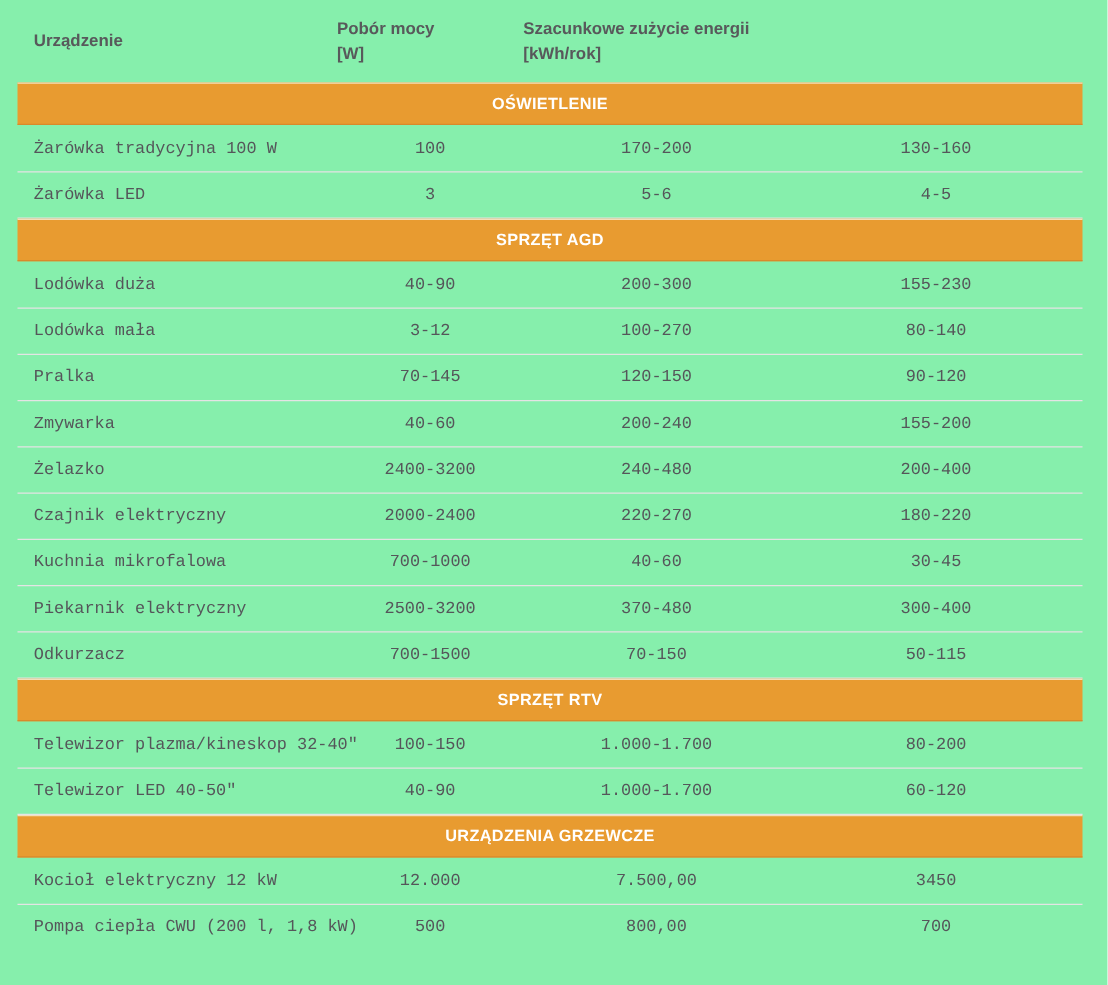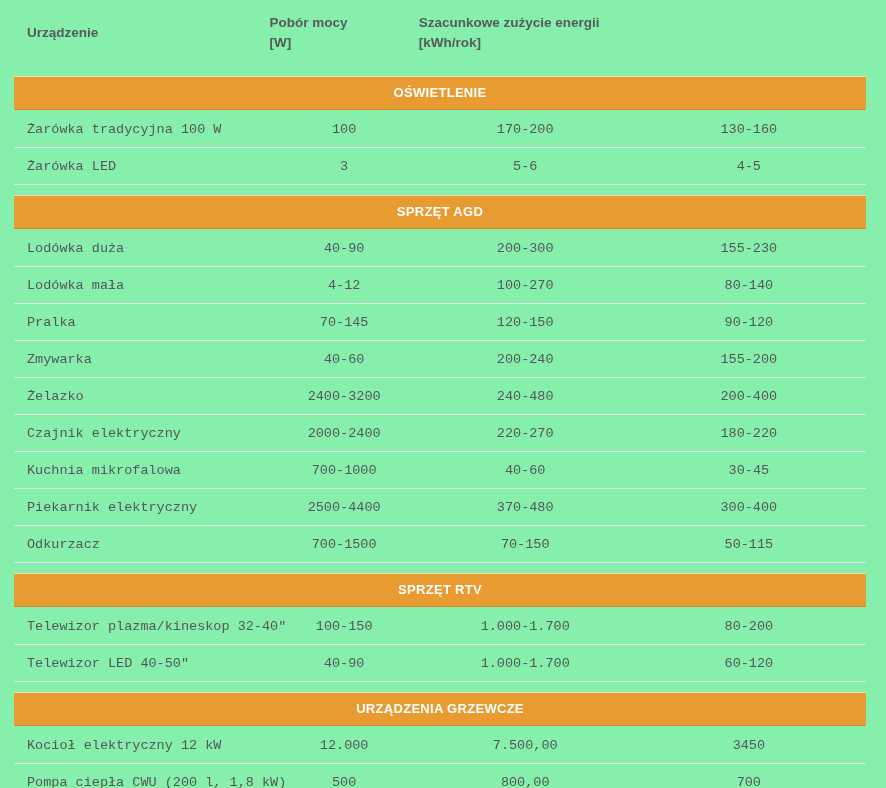--- a/index.html
+++ b/index.html
@@ -40,21 +40,21 @@
   }
   .th {
   }
   .th-device {
     text-align: left;
     padding-left: 13px;
   }
   .th .sub { display: block; font-weight: bold; }
   
   .section-banner {
-    margin: 10px 0 1px 0;
+    margin: 0 0 1px 0;
     height: 34px;
     background: var(--accent);
     border-top: 1px solid var(--accent-top);
     border-bottom: 1px solid var(--accent-bottom);
     color: var(--banner-text);
     font-weight: bold;
     font-size: 13px;
     letter-spacing: 0.3px;
     text-align: center;
     line-height: 32px;
@@ -109,21 +109,21 @@
         </div>
         <div class="section-banner">SPRZĘT AGD</div>
         <div class="grid-row row">
           <div class="cell c0">Lodówka duża</div>
           <div class="cell c1">40-90</div>
           <div class="cell c2">200-300</div>
           <div class="cell c3">155-230</div>
         </div>
         <div class="grid-row row">
           <div class="cell c0">Lodówka mała</div>
-          <div class="cell c1">4-12</div>
+          <div class="cell c1">3-12</div>
           <div class="cell c2">100-270</div>
           <div class="cell c3">80-140</div>
         </div>
         <div class="grid-row row">
           <div class="cell c0">Pralka</div>
           <div class="cell c1">70-145</div>
           <div class="cell c2">120-150</div>
           <div class="cell c3">90-120</div>
         </div>
         <div class="grid-row row">
@@ -145,21 +145,21 @@
           <div class="cell c3">180-220</div>
         </div>
         <div class="grid-row row">
           <div class="cell c0">Kuchnia mikrofalowa</div>
           <div class="cell c1">700-1000</div>
           <div class="cell c2">40-60</div>
           <div class="cell c3">30-45</div>
         </div>
         <div class="grid-row row">
           <div class="cell c0">Piekarnik elektryczny</div>
-          <div class="cell c1">2500-4400</div>
+          <div class="cell c1">2500-3200</div>
           <div class="cell c2">370-480</div>
           <div class="cell c3">300-400</div>
         </div>
         <div class="grid-row row">
           <div class="cell c0">Odkurzacz</div>
           <div class="cell c1">700-1500</div>
           <div class="cell c2">70-150</div>
           <div class="cell c3">50-115</div>
         </div>
         <div class="section-banner">SPRZĘT RTV</div>

